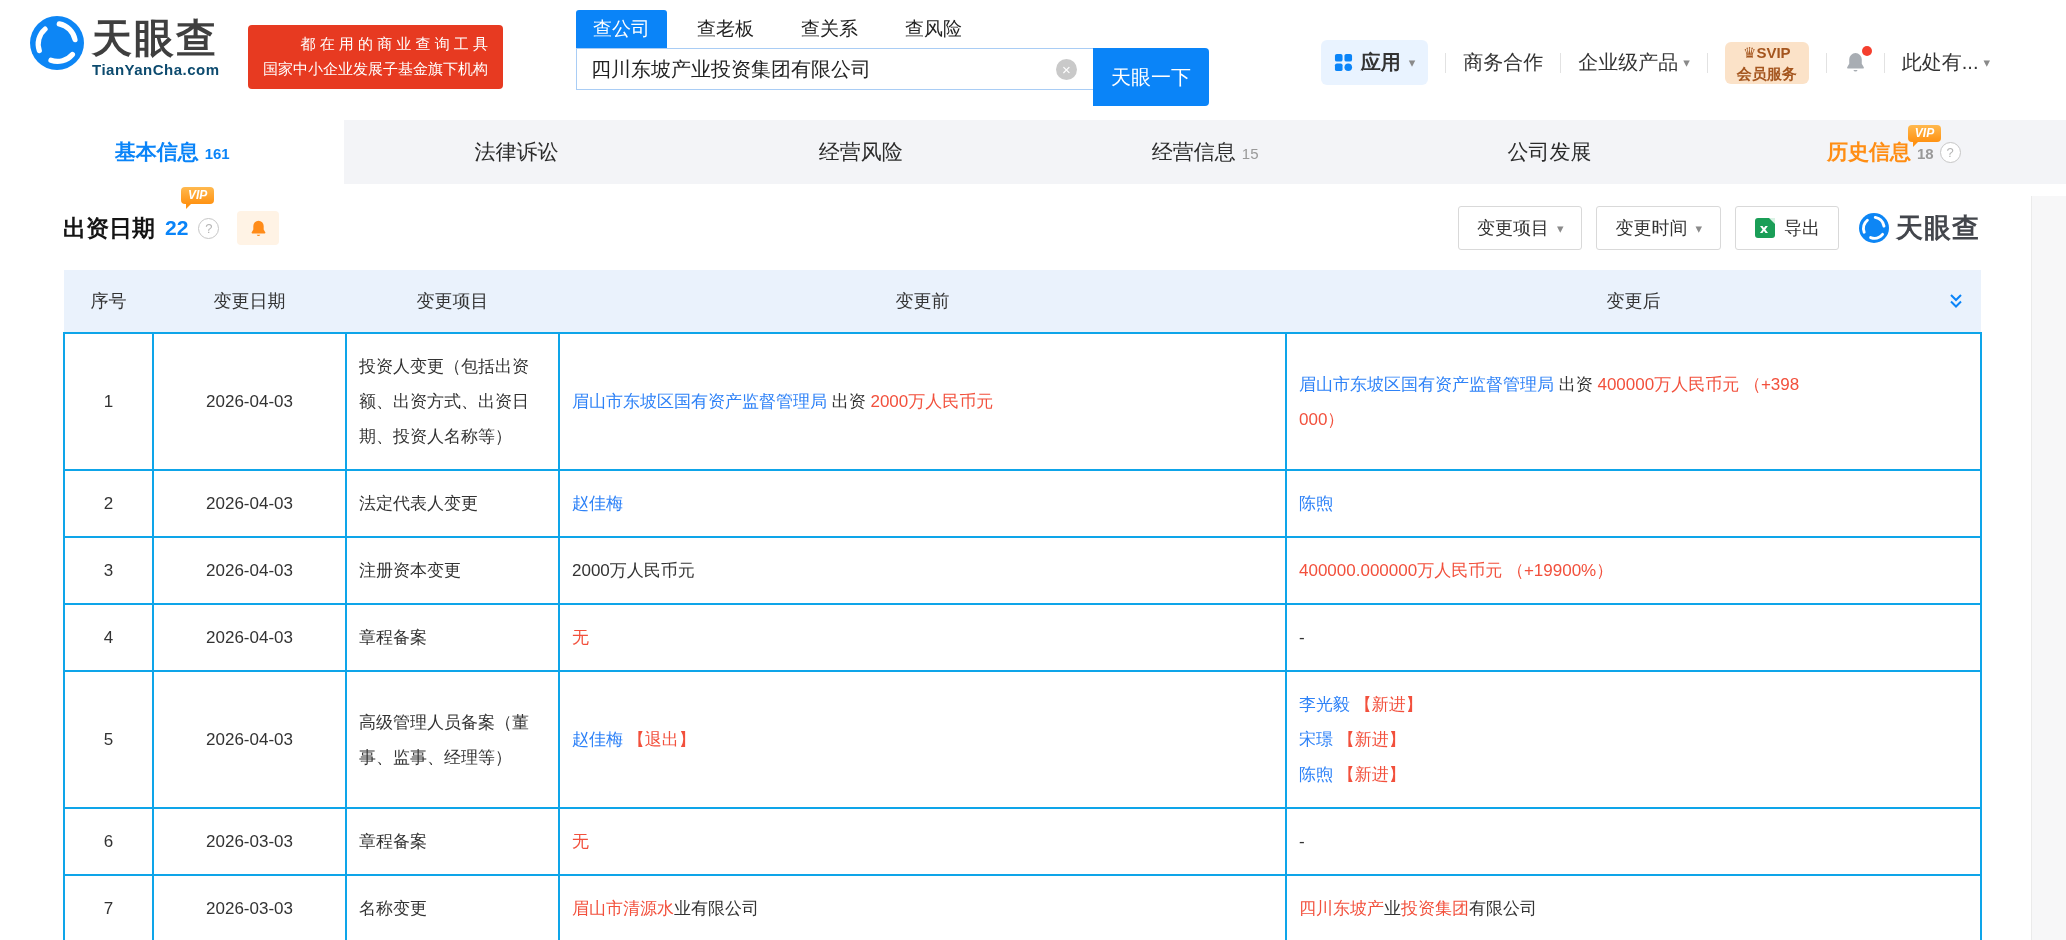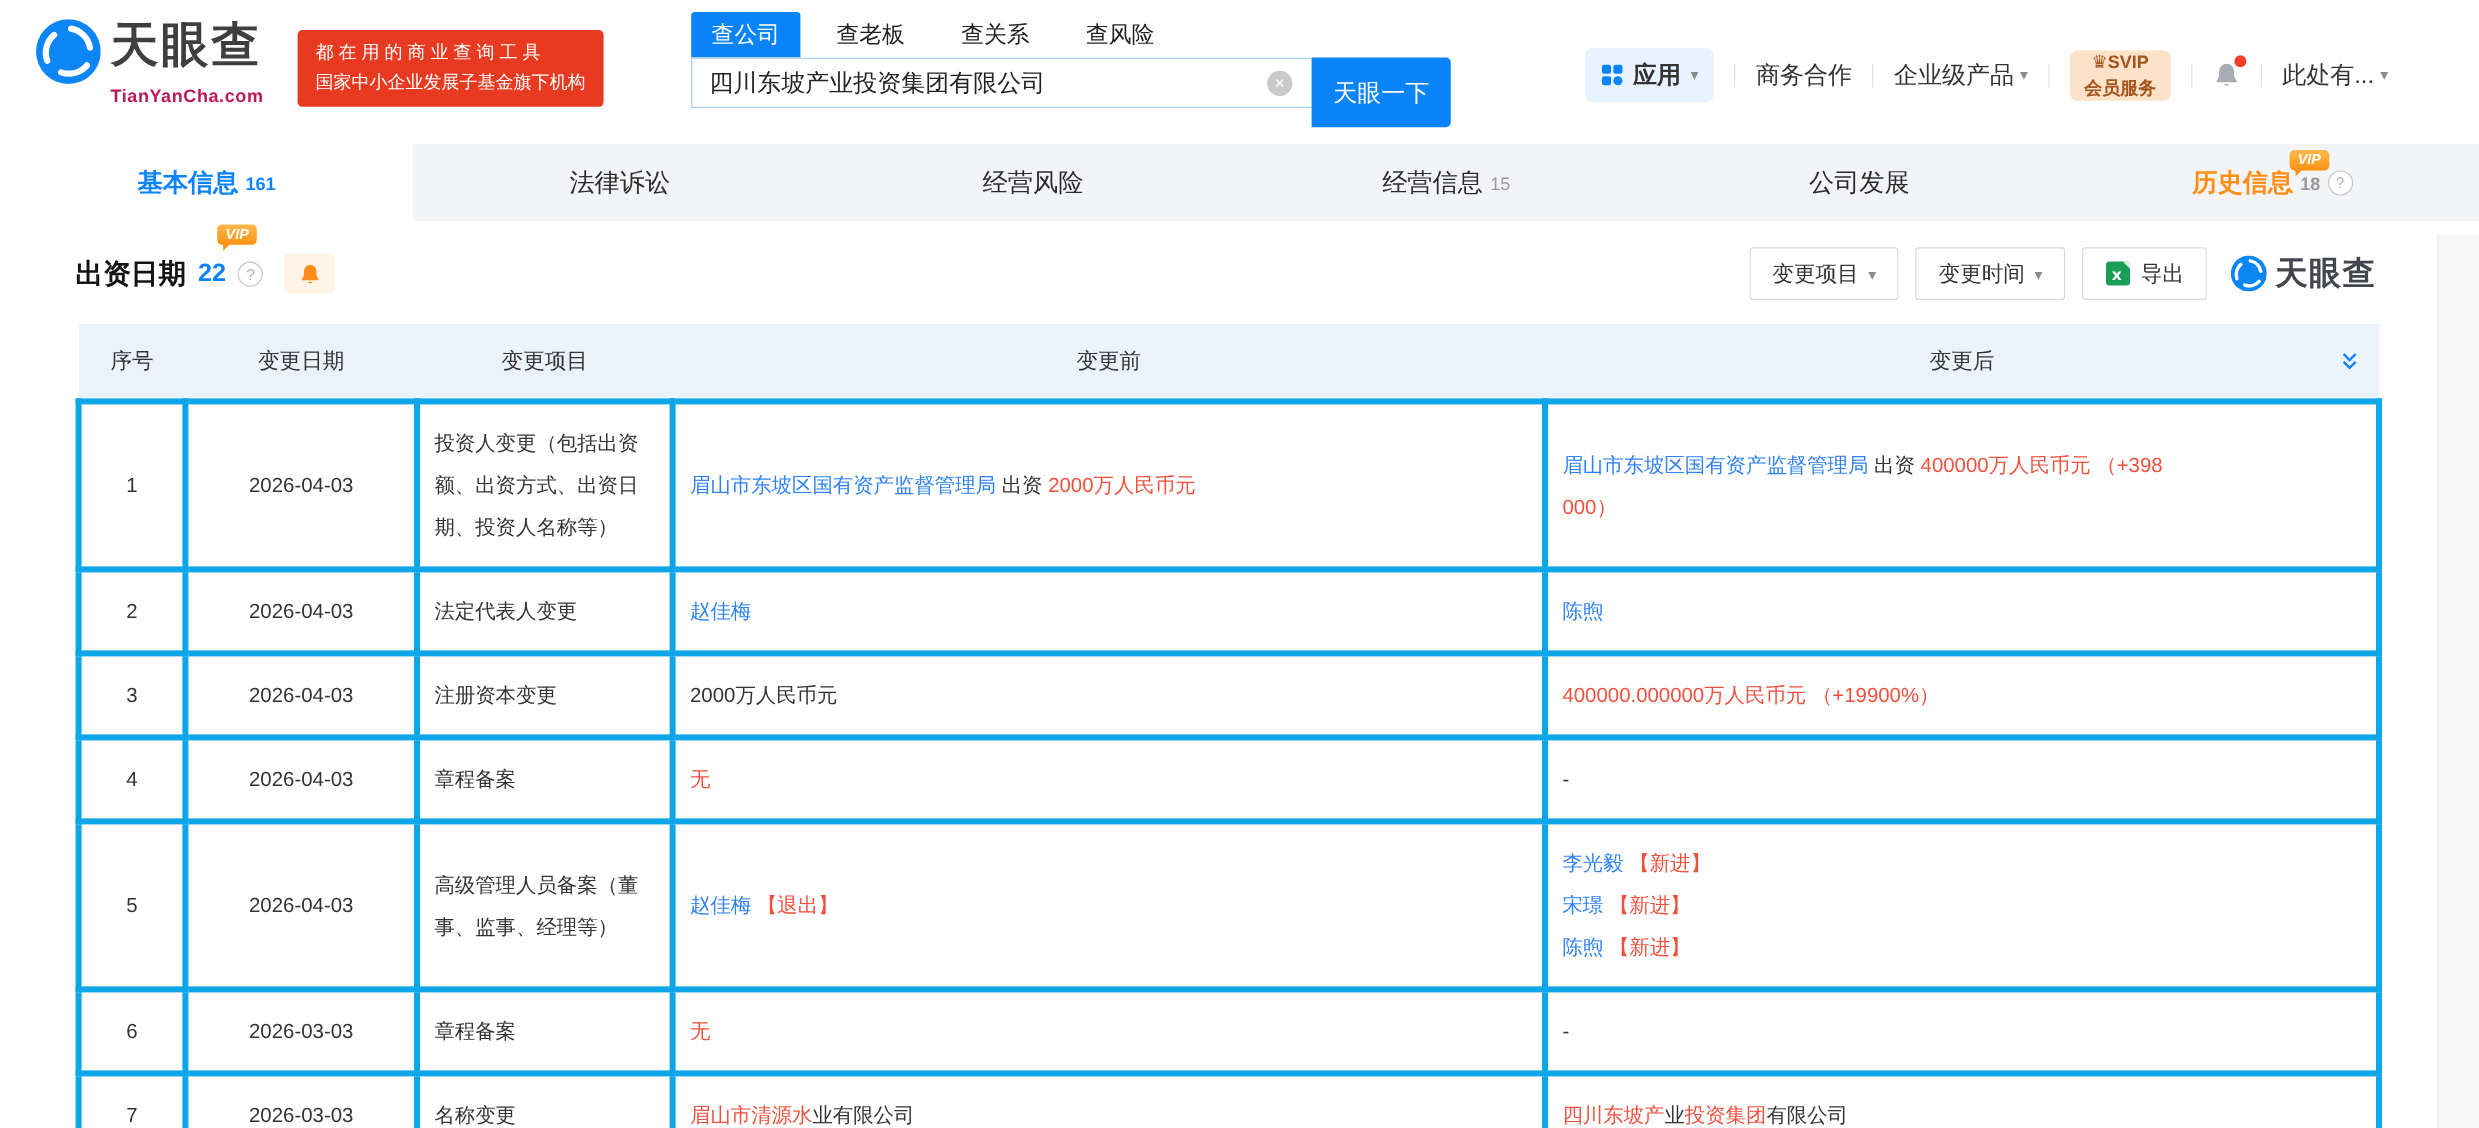--- a/index.html
+++ b/index.html
@@ -3,23 +3,23 @@
 <meta charset="utf-8">
 <style>
   html,body{margin:0;padding:0;background:#fff;}
   .page{position:relative;width:2066px;height:940px;overflow:hidden;background:#fff;
         font-family:"Liberation Sans","DejaVu Sans",sans-serif;color:#333;}
 
   
   .header{position:relative;height:120px;background:#fff;}
   .logo{position:absolute;left:30px;top:16px;display:flex;align-items:flex-start;gap:8px;}
   .logo-txt .brand{font-size:40px;font-weight:700;color:#3f3f3f;letter-spacing:2px;line-height:44px;}
-  .logo-txt .domain{font-size:15px;font-weight:700;color:#be185d;letter-spacing:.5px;margin-top:12px;}
+  .logo-txt .domain{font-size:15px;font-weight:700;color:#0c4a6e;letter-spacing:.5px;margin-top:1px;}
   .slogan{position:absolute;left:248px;top:25px;background:#e73a21;color:#fff;border-radius:4px;
-          padding:7px 15px;font-size:15px;line-height:1.65;text-align:left;white-space:nowrap;}
+          padding:7px 15px;font-size:15px;line-height:1.65;text-align:right;white-space:nowrap;}
   
   .search{position:absolute;left:576px;top:10px;}
   .search-tabs{display:flex;align-items:flex-end;gap:13px;}
   .stab{padding:6px 17px;font-size:19px;color:#222;cursor:pointer;}
   .stab.active{background:#0a84f8;color:#fff;border-radius:3px 3px 0 0;}
   .search-box{display:flex;position:relative;}
   .search-box input{width:458px;height:40px;border:1px solid #a9cdf5;border-right:none;
           font-size:20px;padding:0 44px 0 14px;color:#222;outline:none;
           font-family:"Liberation Sans","DejaVu Sans",sans-serif;}
   .clear-btn{position:absolute;right:132px;top:11px;width:21px;height:21px;border-radius:50%;
@@ -62,21 +62,21 @@
   .sec-actions{display:flex;align-items:center;}
   .btn{height:44px;border:1px solid #d9d9d9;border-radius:3px;background:#fff;padding:0 18px;font-size:18px;
        color:#333;display:flex;align-items:center;gap:8px;margin-left:14px;cursor:pointer;}
   .watermark{display:flex;align-items:center;gap:7px;margin-left:20px;}
   .watermark .wm-text{font-size:27px;font-weight:700;color:#43464c;letter-spacing:1px;}
 
   
   .table-wrap{margin:20px 0 0 63px;width:1917px;}
   table{width:100%;border-collapse:collapse;table-layout:fixed;}
   thead th{background:#eaf2fc;height:60px;font-size:18px;font-weight:400;color:#333;position:relative;}
-  tbody td{border:5px solid #0ea5e9;font-size:17px;color:#333;padding:15px 12px;line-height:35px;
+  tbody td{border:2px solid #0ea5e9;font-size:17px;color:#333;padding:15px 12px;line-height:35px;
            vertical-align:middle;background:#fff;word-break:break-all;}
   td.c-no,td.c-date{text-align:center;padding-left:2px;padding-right:2px;}
   .cell-line{min-height:35px;}
   .seg-link{color:#2e82f7;cursor:pointer;}
   .seg-hl{color:#f2503c;}
   .seg-plain{color:#333;}
   .collapse-ic{position:absolute;right:16px;top:50%;transform:translateY(-50%);cursor:pointer;display:flex;}
 
   .right-rail{position:absolute;right:0;top:196px;width:34px;height:744px;background:#f7f7f8;border-left:1px solid #ebebeb;}
 </style>

